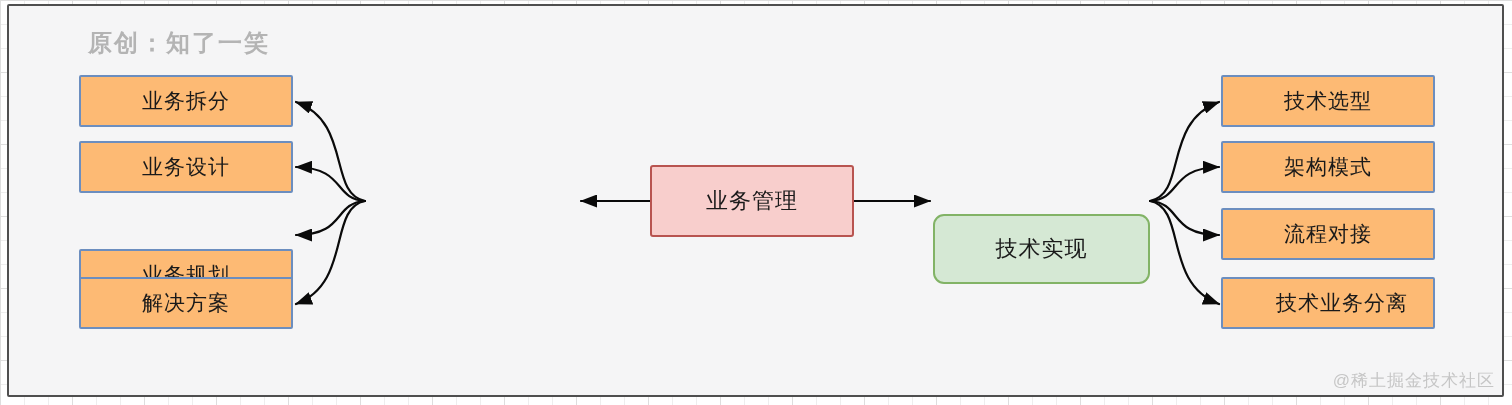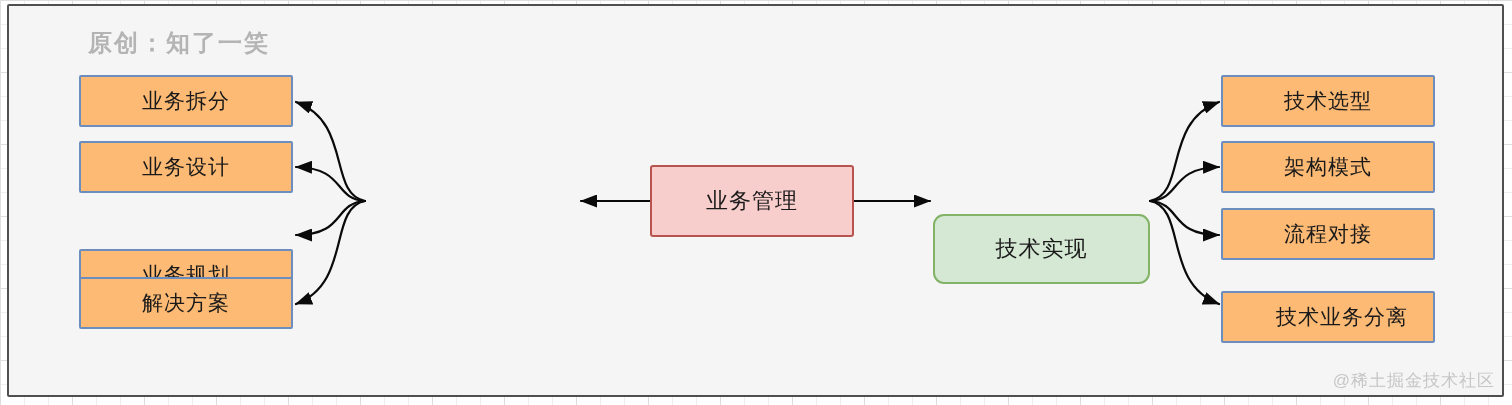--- a/index.html
+++ b/index.html
@@ -75,16 +75,16 @@
   <div class="node leaf" style="left:79px;top:141px;font-family:Liberation Serif, serif;">业务设计</div>
   <div class="node leaf" style="left:79px;top:208px;margin-top:41px;">业务规划</div>
   <div class="node leaf" style="left:79px;top:277px;">解决方案</div>
 
   <div class="node root" style="left:650px;top:165px;">业务管理</div>
   <div class="node hub" style="left:933px;top:166px;width:217px;margin-top:48px;">技术实现</div>
 
   <div class="node leaf" style="left:1221px;top:141px;">架构模式</div>
   <div class="node leaf" style="left:1221px;top:75px;">技术选型</div>
   <div class="node leaf" style="left:1221px;top:208px;">流程对接</div>
-  <div class="node leaf" style="left:1221px;top:291px;padding-left:28px;">技术业务分离</div>
+  <div class="node leaf" style="left:1221px;top:277px;padding-left:28px;">技术业务分离</div>
 
   <div class="wm-community">@稀土掘金技术社区</div>
 </div>
 
 </body></html>

